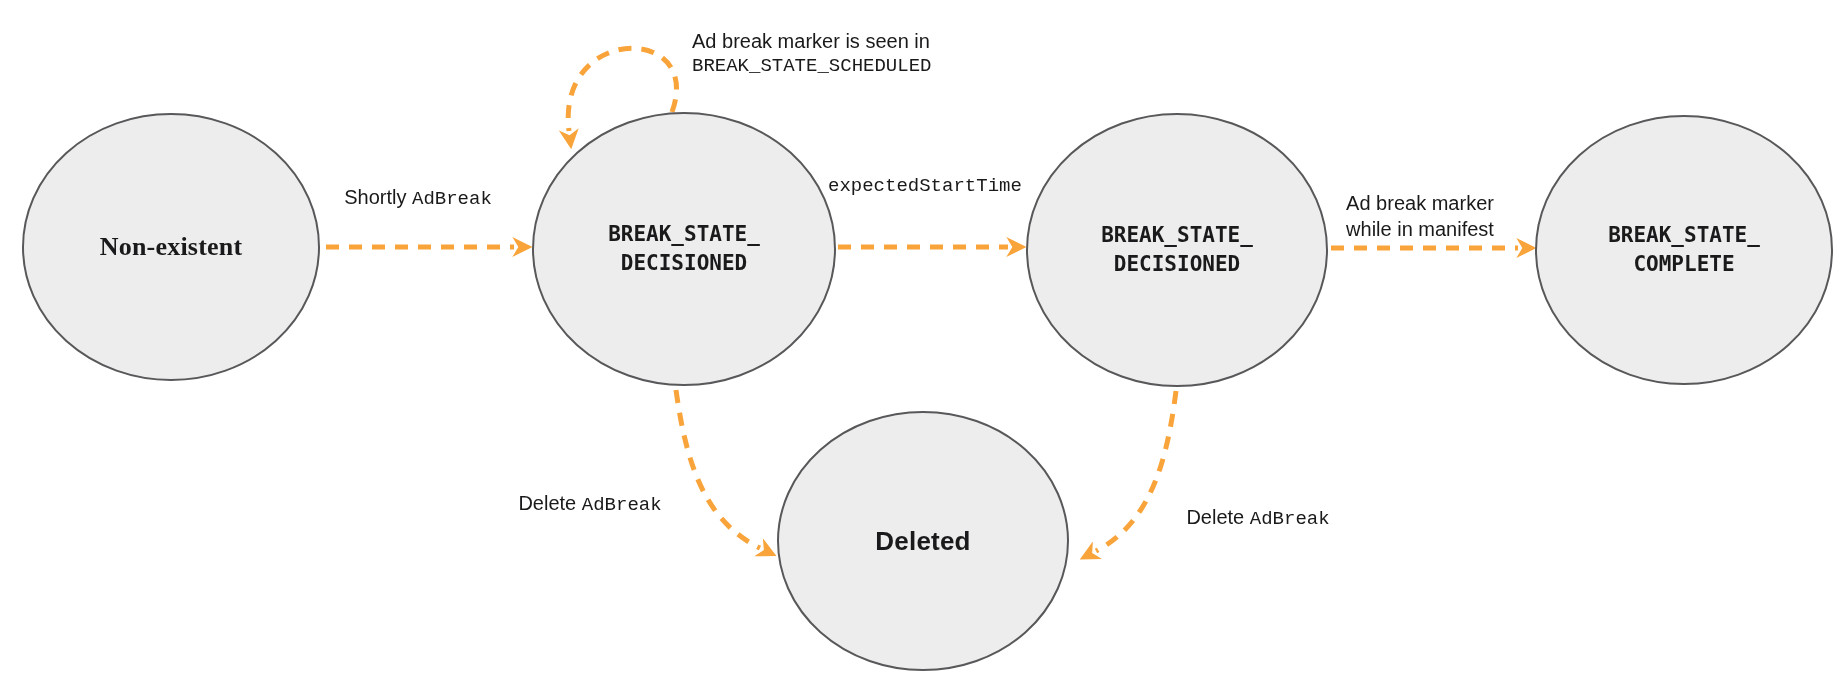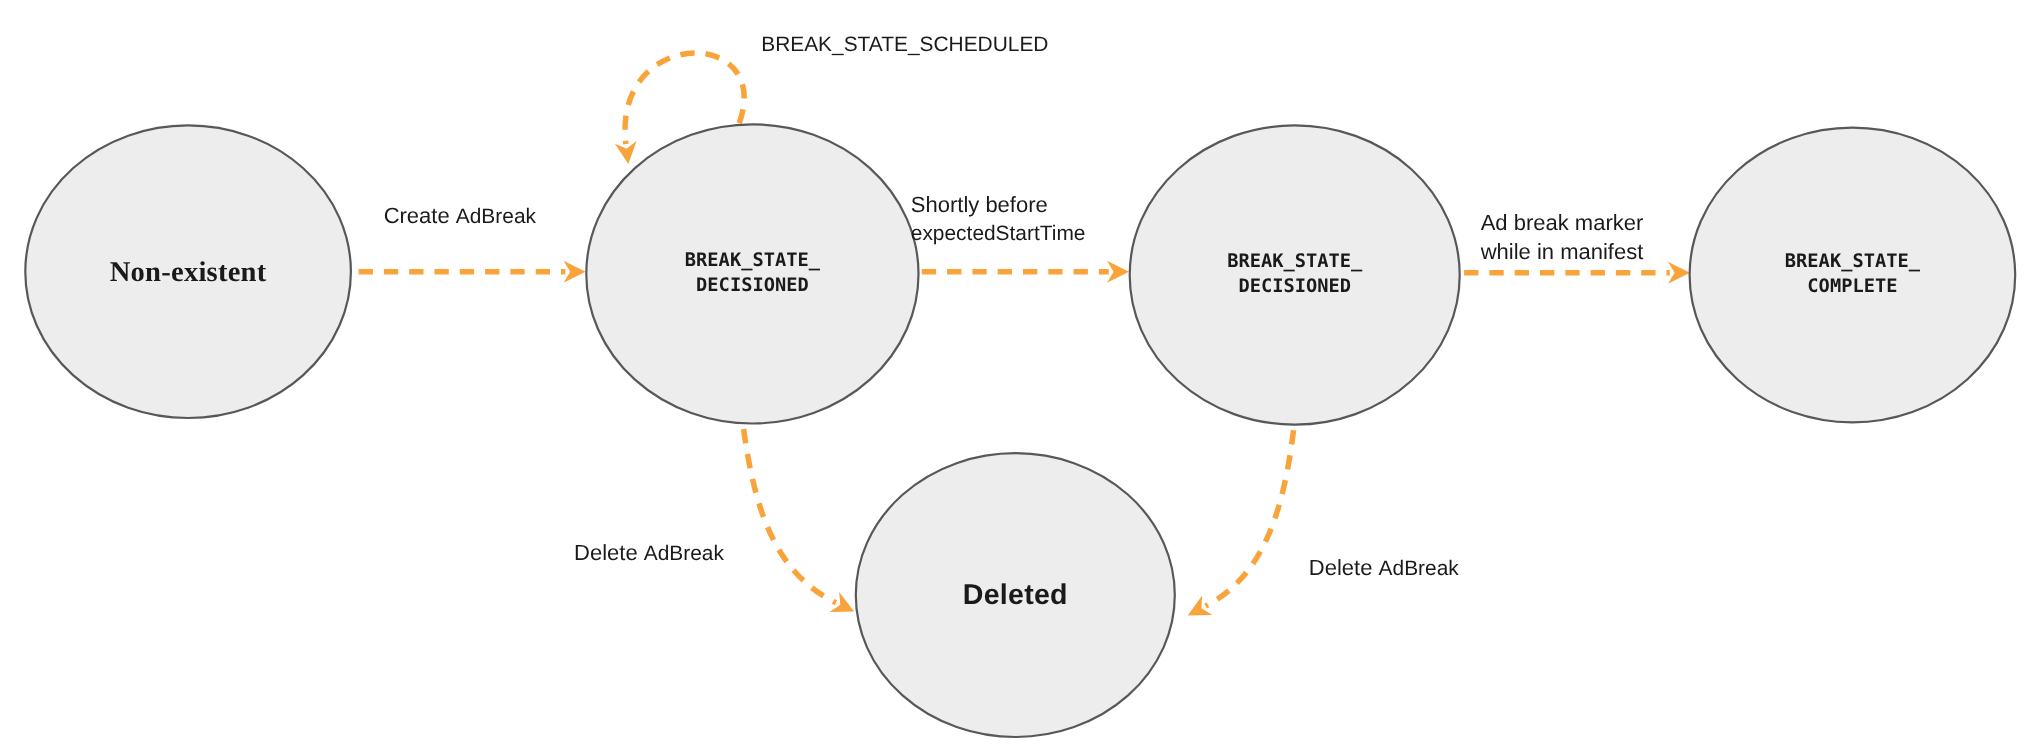--- a/index.html
+++ b/index.html
@@ -33,25 +33,25 @@
   .state-label{
     position:absolute;
     transform:translate(-50%,-50%);
     text-align:center;
     font-weight:bold;
     white-space:nowrap;
   }
   .state-label.plainname{font-size:26px;letter-spacing:.2px;}
   .state-label.codename{
     font-family:"DejaVu Sans Mono",monospace;
-    font-size:17px;
+    font-size:21px;
     line-height:1.36;
   }
   .edge-label{font-size:20px;white-space:nowrap;}
-  .code{font-family:Liberation Sans, sans-serif;font-size:19px;}
+  .code{font-family:Liberation Mono, monospace;font-size:19px;}
   .center{transform:translate(-50%,0);text-align:center;}
 </style>
 </head>
 <body>
 
 <div id="stage">
 
   <svg id="layer-svg" width="1844" height="687" viewBox="0 0 1844 687">
     <defs>
       <marker id="arrowhead" viewBox="0 0 12 12" refX="1" refY="6" markerWidth="4" markerHeight="4" markerUnits="strokeWidth" orient="auto">
@@ -86,29 +86,29 @@
   </div>
 
   <div class="state-label codename" style="left:1684px;top:250px;">
     <div>BREAK_STATE_</div>
     <div>COMPLETE</div>
   </div>
 
   <div class="state-label plainname" style="left:923px;top:541px;">Deleted</div>
 
   <div class="lbl edge-label center" style="left:418px;top:184px;">
-    <span>Create </span><span class="code">AdBreak</span>
+    <span>Shortly </span><span class="code">AdBreak</span>
   </div>
 
   <div class="lbl edge-label" style="left:692px;top:28px;">
+    <div>Ad break marker is seen in</div>
     <div class="code">BREAK_STATE_SCHEDULED</div>
   </div>
 
   <div class="lbl edge-label" style="left:828px;top:174px;">
-    <div>Shortly before</div>
     <div class="code">expectedStartTime</div>
   </div>
 
   <div class="lbl edge-label center" style="left:1420px;top:190px;">
     <div>Ad break marker</div>
     <div>while in manifest</div>
   </div>
 
   <div class="lbl edge-label center" style="left:590px;top:490px;">
     <span>Delete </span><span class="code">AdBreak</span>

